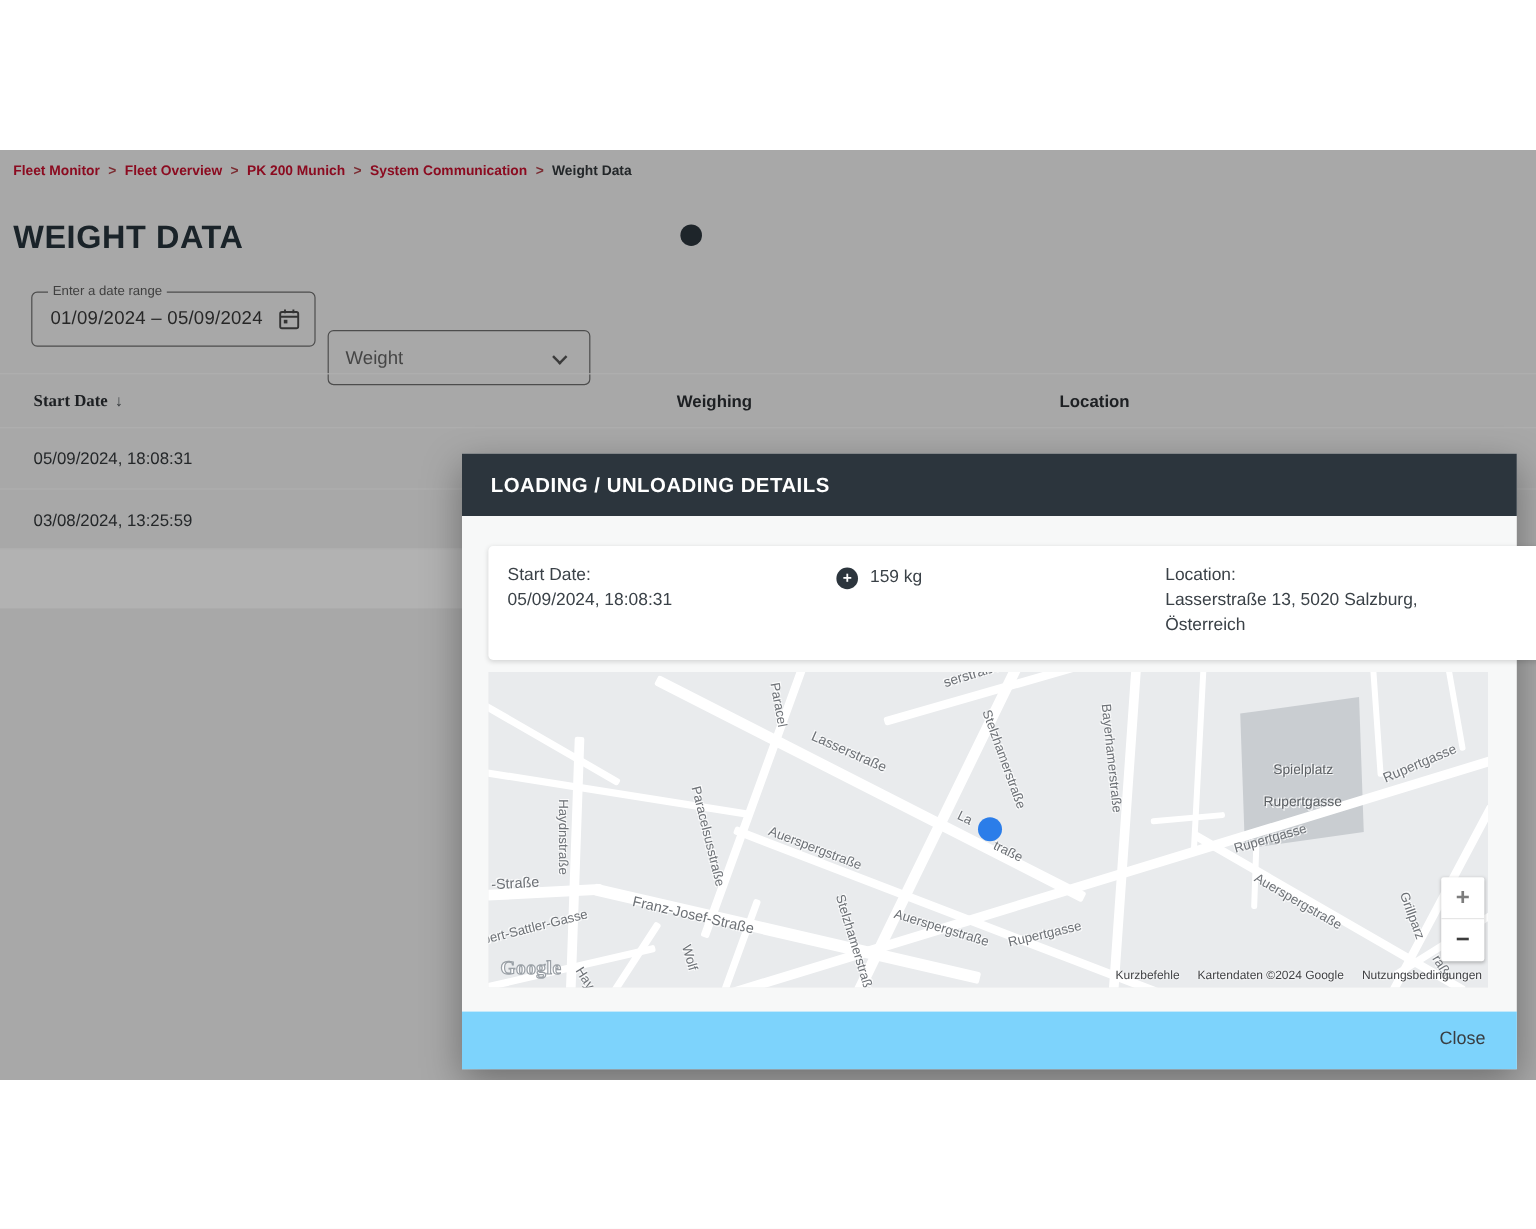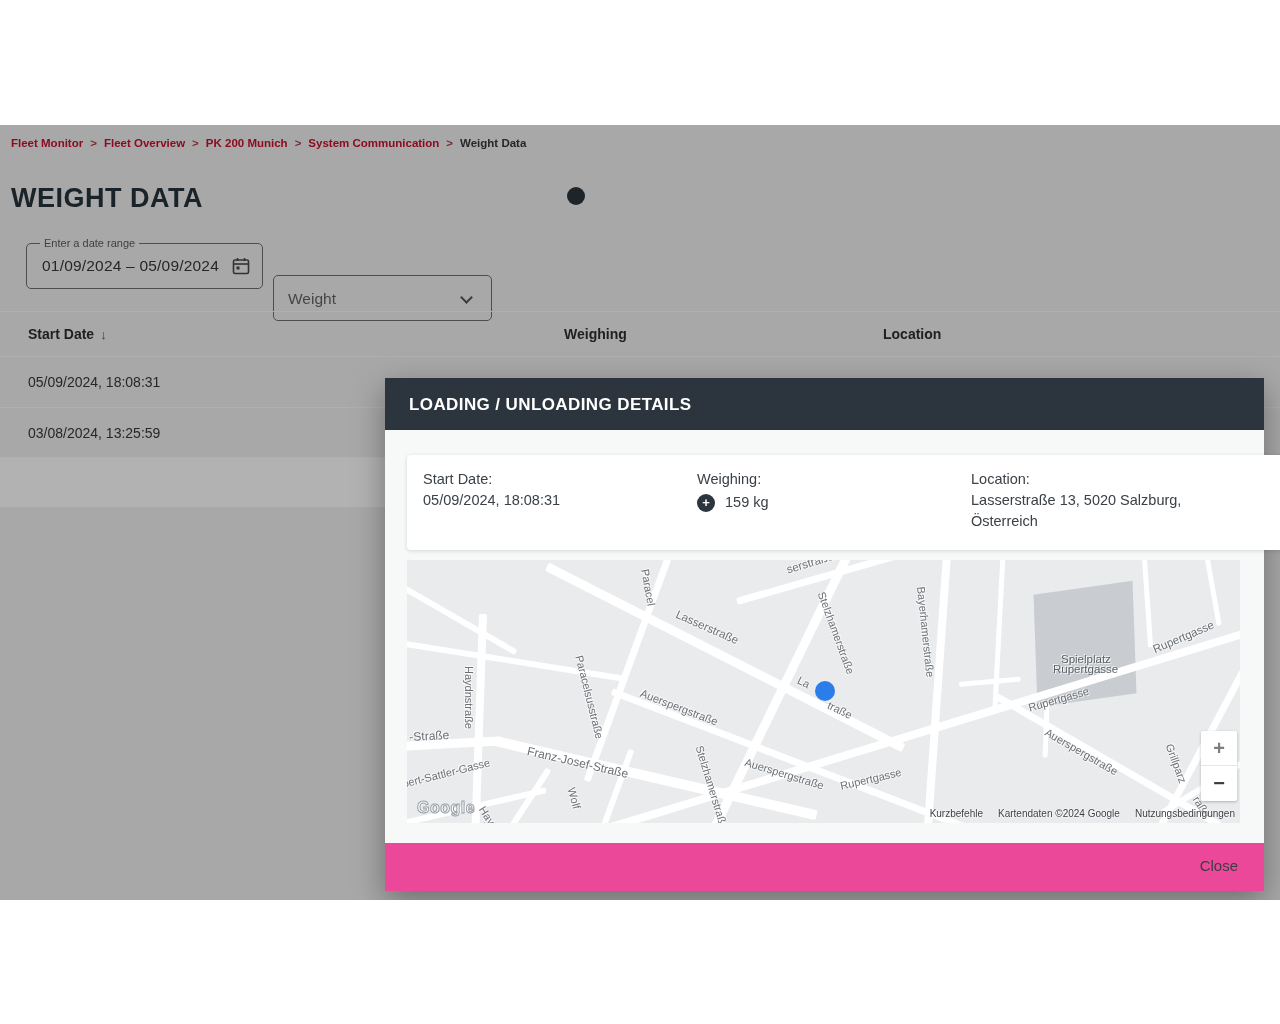--- a/index.html
+++ b/index.html
@@ -33,40 +33,40 @@
 
   .overlay { position:absolute; inset:0; background:rgba(0,0,0,0.30); z-index:10; }
 
   
   .modal { position:absolute; left:385px; top:253px; width:879px; height:513px; background:#f7f8f8; z-index:20; box-shadow:0 10px 30px rgba(0,0,0,.35); }
   .modal-header { position:absolute; left:0; top:0; width:100%; height:52px; background:#2c353d; }
   .modal-title { position:absolute; left:24px; top:17px; color:#ffffff; font-size:17px; font-weight:800; letter-spacing:.4px; }
   .card { position:absolute; left:22px; top:77px; width:964px; background:#ffffff; border-radius:4px; box-shadow:0 1px 4px rgba(0,0,0,.14); padding:14px 16px 18px; display:grid; grid-template-columns:274px 274px 1fr; }
   .card .lbl, .card .val { font-size:14.5px; color:#3a4147; line-height:21px; }
   .weigh-line { display:flex; align-items:center; gap:10px; margin-top:2px; }
-  .modal-footer { position:absolute; left:0; bottom:0; width:100%; height:48px; background:#ec4899; }
+  .modal-footer { position:absolute; left:0; bottom:0; width:100%; height:48px; background:#7dd3fc; }
   .close-btn { position:absolute; right:26px; top:14px; font-size:15px; color:#393e42; cursor:pointer; }
 
   
   .map { position:absolute; left:22px; top:182px; width:833px; height:263px; background:#e9ebed; overflow:hidden; }
   .road { position:absolute; background:#ffffff; transform-origin:0 50%; border-radius:2px; }
   .park { position:absolute; left:628px; top:28px; width:100px; height:112px; background:#c9cdd1; transform:rotate(-8deg) skewX(-6deg); }
   .map-label { position:absolute; color:#6d7176; font-size:11px; white-space:nowrap; transform-origin:0 0;
                text-shadow:1px 1px 0 rgba(255,255,255,.8), -1px -1px 0 rgba(255,255,255,.8); z-index:3; }
   .map-label.place { color:#5c6064; font-size:11.5px; }
   .marker { position:absolute; left:408px; top:121px; width:20px; height:20px; border-radius:50%; z-index:5; }
   .zoom-ctl { position:absolute; right:3px; bottom:22px; width:36px; height:70px; background:#ffffff; border-radius:2px; box-shadow:0 1px 3px rgba(0,0,0,.25); z-index:6; }
   .zoom-btn { width:100%; height:35px; text-align:center; font-size:20px; font-weight:700; line-height:34px; cursor:pointer; }
   .zoom-in { color:#7d7d7d; border-bottom:1px solid #e6e6e6; }
   .zoom-out { color:#3c3c3c; }
   .map-attrib { position:absolute; right:5px; bottom:4px; display:flex; gap:15px; font-size:10px; color:#3f4043; z-index:6;
                 text-shadow:0 0 2px #fff, 0 0 2px #fff; }
   .map-attrib span { cursor:pointer; }
   .google-logo { position:absolute; left:10px; bottom:6px; font-size:16px; font-weight:700; letter-spacing:.5px; color:rgba(255,255,255,.9);
-                 -webkit-text-stroke:1px #9aa0a6; z-index:6; cursor:pointer; }
+                 -webkit-text-stroke:1px #9aa0a6; z-index:6; cursor:pointer;font-family:Liberation Serif, serif; }
 </style>
 </head>
 <body>
 
 <div class="app">
 
   <nav class="breadcrumb">
     <a>Fleet Monitor</a>
     <span class="sep">&gt;</span>
     <a>Fleet Overview</a>
@@ -91,21 +91,21 @@
       <rect x="4.5" y="9.5" width="3" height="3" fill="#4a4a4a"></rect>
     </svg>
   </div>
 
   <div class="field field-select">
     <span class="select-label">Weight</span>
     <span class="chevron"></span>
   </div>
 
   <div class="thead">
-    <div class="th" style="left:28px;">
+    <div class="th" style="left:28px;font-family:Liberation Serif, serif;">
       <span>Start Date</span><span class="sort-arrow">↓</span>
     </div>
     <div class="th" style="left:564px;">Weighing</div>
     <div class="th" style="left:883px;">Location</div>
   </div>
 
   <div class="trow" style="top:231px;">
     <span class="td">05/09/2024, 18:08:31</span>
   </div>
   <div class="plus-badge row1-badge"></div>
@@ -120,21 +120,20 @@
     <div class="modal-header">
       <span class="modal-title">LOADING / UNLOADING DETAILS</span>
     </div>
 
     <div class="card">
       <div>
         <div class="lbl">Start Date:</div>
         <div class="val">05/09/2024, 18:08:31</div>
       </div>
       <div>
-        <div class="lbl">Weighing:</div>
         <div class="weigh-line">
           <span class="plus-badge">+</span>
           <span class="val">159 kg</span>
         </div>
       </div>
       <div>
         <div class="lbl">Location:</div>
         <div class="val">Lasserstraße 13, 5020 Salzburg,</div>
         <div class="val">Österreich</div>
       </div>
@@ -184,21 +183,21 @@
           <span class="map-label" style="left: 68px; top: 106px; font-size: 11px; transform: rotate(90deg);">Haydnstraße</span>
           <span class="map-label" style="left: -6px; top: 218px; font-size: 11px; transform: rotate(-14deg);">bert-Sattler-Gasse</span>
           <span class="map-label" style="left: 520px; top: 26px; font-size: 11px; transform: rotate(84deg);">Bayerhamerstraße</span>
           <span class="map-label" style="left: 744px; top: 84px; font-size: 11.5px; transform: rotate(-23deg);">Rupertgasse</span>
           <span class="map-label" style="left: 620px; top: 142px; font-size: 11px; transform: rotate(-16deg);">Rupertgasse</span>
           <span class="map-label" style="left: 432px; top: 220px; font-size: 11px; transform: rotate(-13deg);">Rupertgasse</span>
           <span class="map-label" style="left: 768px; top: 182px; font-size: 11px; transform: rotate(70deg);">Grillparz</span>
           <span class="map-label" style="left: 794px; top: 234px; font-size: 11px; transform: rotate(58deg);">raße</span>
           <span class="map-label" style="left: 170px; top: 226px; font-size: 11px; transform: rotate(74deg);">Wolf</span>
           <span class="map-label" style="left: 80px; top: 244px; font-size: 11px; transform: rotate(58deg);">Hay</span>
-          <span class="map-label place" style="left: 654px; top: 93px; font-size: 11.5px; transform: rotate(0deg); text-align: right;">Spielplatz</span>
+          <span class="map-label place" style="left: 654px; top: 76px; font-size: 11.5px; transform: rotate(0deg); text-align: right;">Spielplatz</span>
           <span class="map-label place" style="left: 646px; top: 103px; font-size: 11.5px; transform: rotate(0deg);">Rupertgasse</span>
         </div>
       <div class="marker" id="map-marker" style="background: rgb(43, 125, 233);"></div>
       <div class="zoom-ctl">
         <div class="zoom-btn zoom-in">+</div>
         <div class="zoom-btn zoom-out">−</div>
       </div>
       <div class="google-logo">Google</div>
       <div class="map-attrib">
         <span>Kurzbefehle</span>

